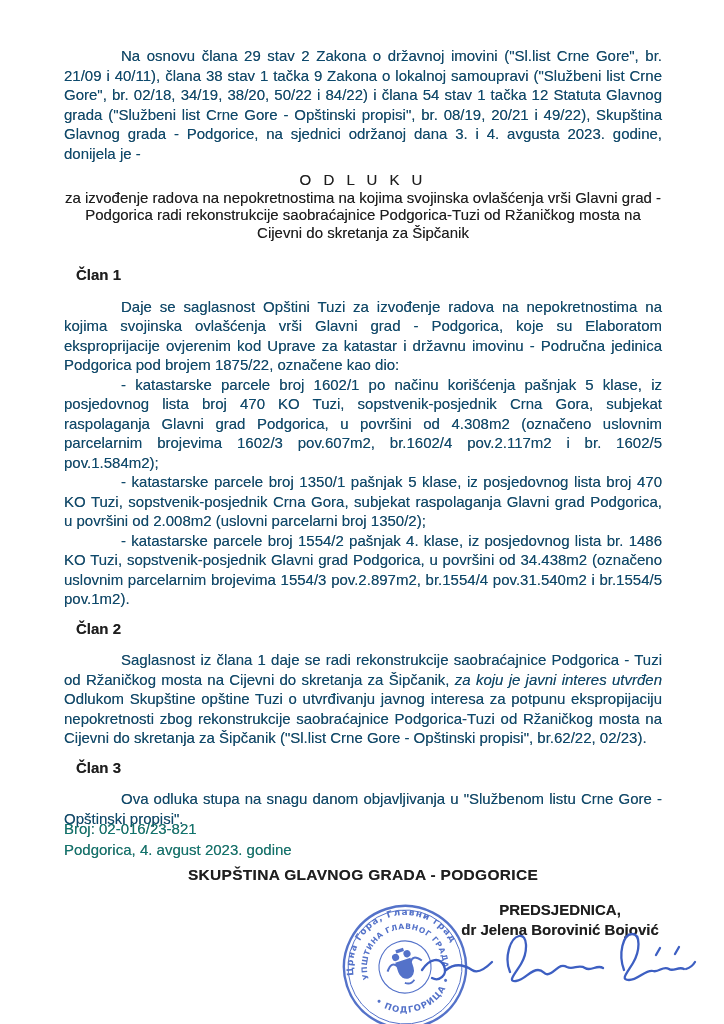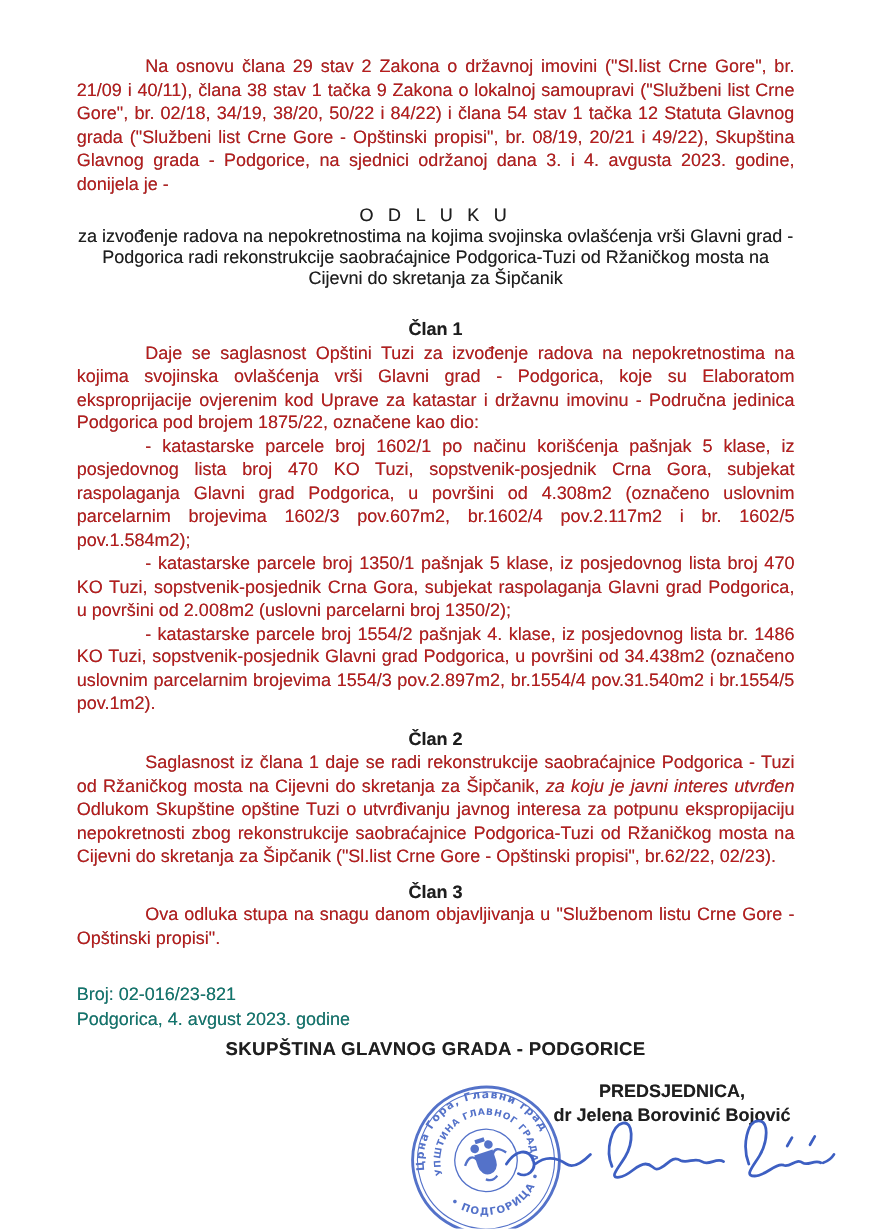--- a/index.html
+++ b/index.html
@@ -15,35 +15,35 @@
     position:absolute;
     left:64px;top:46px;
     width:598px;
   }
   .body-p{
     margin:0;
     font-size:15px;
     line-height:19.5px;
     text-align:justify;
     text-indent:57px;
-    color:#b91c1c;
+    color:#0c4a6e;
     text-shadow:0 0 .4px rgba(30,30,30,.55);
   }
   .title-block{
     margin-top:8px;
     text-align:center;
     font-weight:normal;
     font-size:15px;
     line-height:17.5px;
     text-shadow:0 0 .4px rgba(30,30,30,.55);
   }
   .title-main{letter-spacing:4px;}
   .article-heading{
-    margin:0;
-    text-align:center;
+    margin:12px;
+    text-align:left;
     font-weight:bold;
     font-size:15px;
     line-height:19.5px;
     text-shadow:0 0 .4px rgba(30,30,30,.55);
   }
   .mt-h1{margin-top:24px;}
   .mt-h{margin-top:10px;}
   .italic{font-style:italic;}
   .footer-left{
     position:absolute;left:64px;top:818px;

